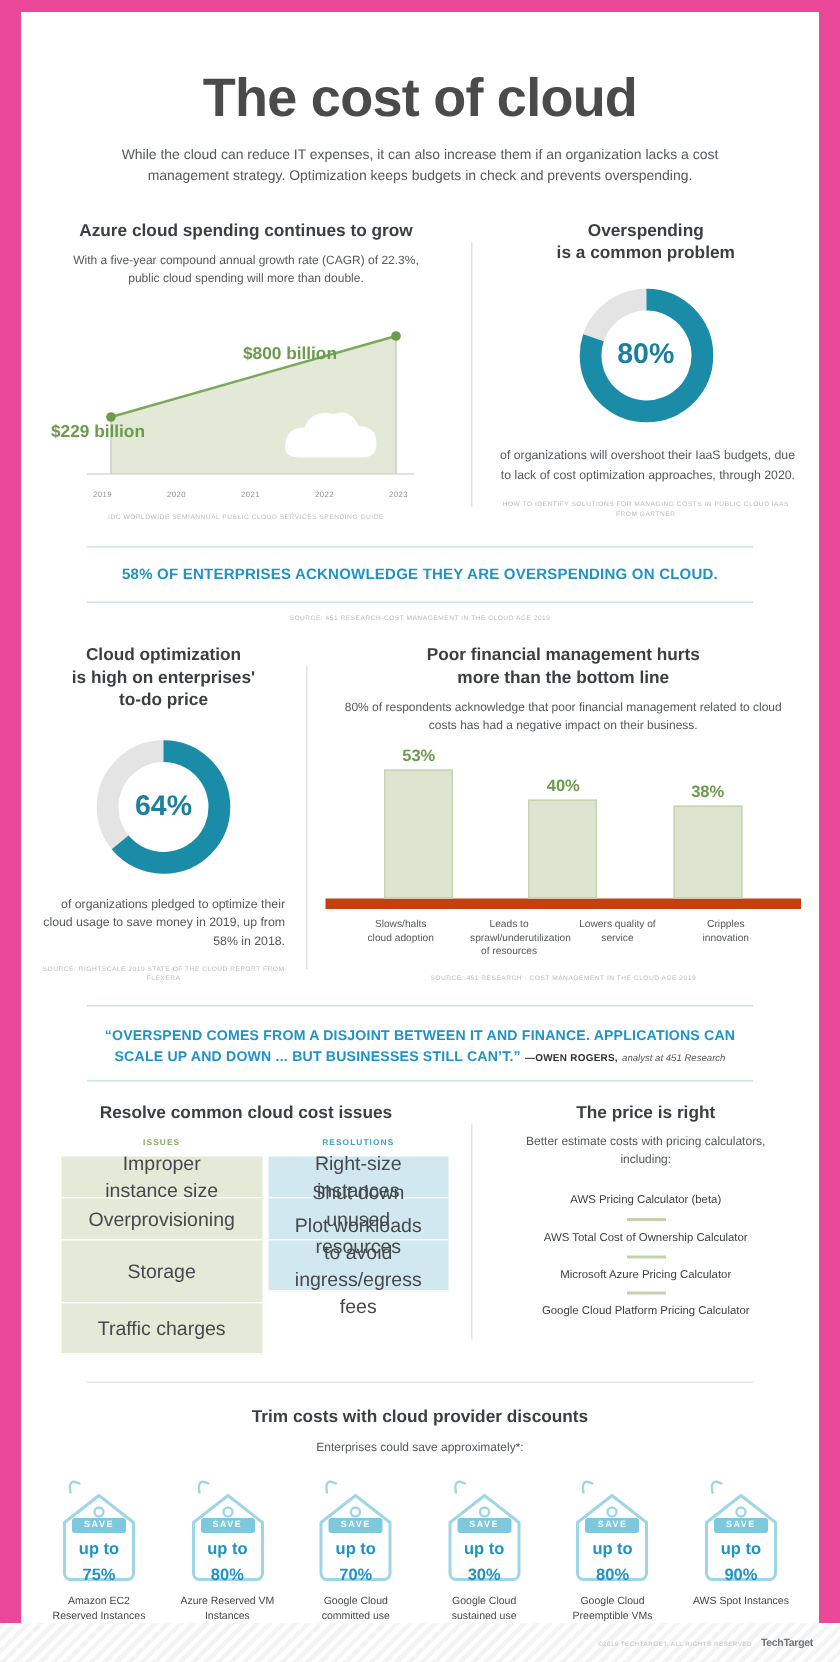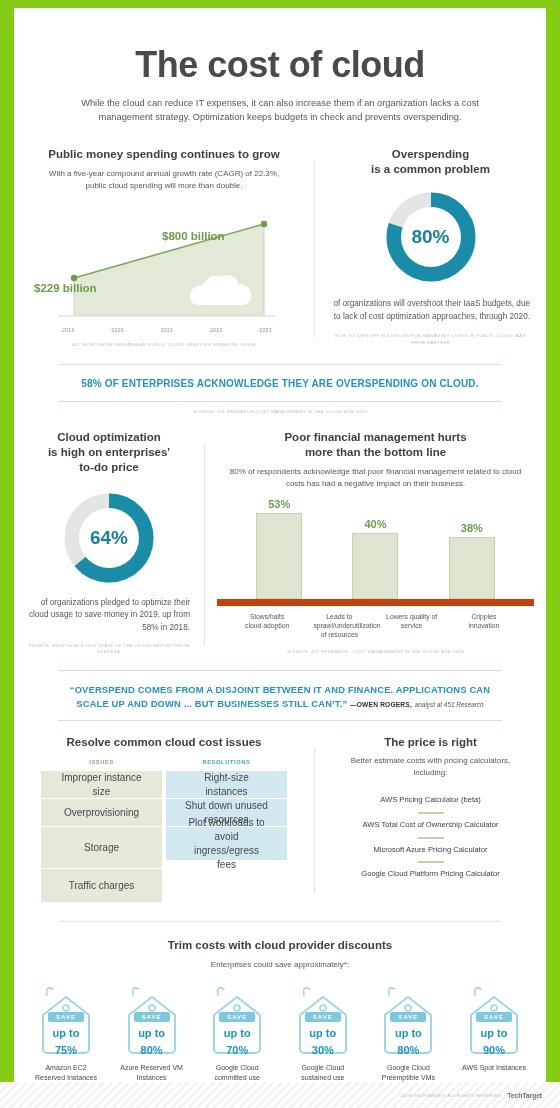--- a/index.html
+++ b/index.html
@@ -5,21 +5,21 @@
   * { box-sizing: border-box; margin:0; padding:0; }
   html,body { background:#efefef; }
   body {
     width:560px; height:1108px;
     font-family:"Liberation Sans", sans-serif;
     -webkit-font-smoothing:antialiased;
   }
   .page {
     position:relative;
     width:560px; height:1108px;
-    background:#84cc16;
+    background:#ec4899;
     overflow:hidden;
   }
   .sheet { position:absolute; left:14px; top:8px; width:532px; height:1092px; background:#fff; }
 
   
   .hdr { padding:38px 40px 0; text-align:center; }
   .hdr h1 {
     font-size:36px; font-weight:bold; color:#4a4a4a;
     letter-spacing:-0.5px; line-height:1.05;
   }
@@ -68,21 +68,21 @@
   .bar { width:46px; background:#dde4cf; border:1px solid #c7d3b3; }
   .barlabels { display:flex; justify-content:space-around; padding:0 14px; margin-top:6px; }
   .barlabel { width:52px; text-align:center; font-size:6.8px; color:#54585c; line-height:1.35; }
 
   
   .tbl { display:flex; gap:4px; margin:10px auto 0; width:246px; }
   .tcol { flex:1; }
   .thead { text-align:center; font-size:5.6px; font-weight:bold; letter-spacing:0.7px; padding-bottom:6px; }
   .thead.issues { color:#8aa86a; }
   .thead.res { color:#3fa2c4; }
-  .tcell { font-size:10px; color:#45494d; text-align:center; line-height:1.4; display:flex; align-items:center; justify-content:center; padding:4px 18px; border-bottom:1.5px solid #fff; }
+  .tcell { font-size:13px; color:#45494d; text-align:center; line-height:1.4; display:flex; align-items:center; justify-content:center; padding:4px 18px; border-bottom:1.5px solid #fff; }
   .tcol.issues .tcell { background:#e4e9d8; }
   .tcol.res .tcell { background:#d2e8f0; }
 
   
   .pricelist { margin-top:10px; }
   .pitem { font-size:7.6px; color:#3b3f42; text-align:center; line-height:1.4; padding:6px 10px; }
   .pdash { width:26px; height:2px; background:#c2d3ab; margin:0 auto; }
 
   
   .tags { display:flex; justify-content:space-between; padding:0 16px; margin-top:14px; }
@@ -106,21 +106,21 @@
 <div class="sheet">
 
   <div class="hdr">
     <h1>The cost of cloud</h1>
     <p>While the cloud can reduce IT expenses, it can also increase them if an organization lacks a cost management strategy. Optimization keeps budgets in check and prevents overspending.</p>
   </div>
 
   <div class="row" style="margin-top:22px;">
 
     <div style="width:300px; padding:0 14px;">
-      <div class="sec-title">Public money spending continues to grow</div>
+      <div class="sec-title">Azure cloud spending continues to grow</div>
       <div class="sec-sub" style="padding:0 18px;">With a five-year compound annual growth rate (CAGR) of 22.3%, public cloud spending will more than double.</div>
 
       <div class="areawrap">
         <svg width="248" height="120" viewBox="0 0 248 120">
           <defs>
             <clipPath id="areaclip">
                   <polygon points="34,74 224,20 224,112 34,112"></polygon>
                 </clipPath>
           </defs>
           <polygon points="34,74 224,20 224,112 34,112" fill="#e2e9d6"></polygon>

